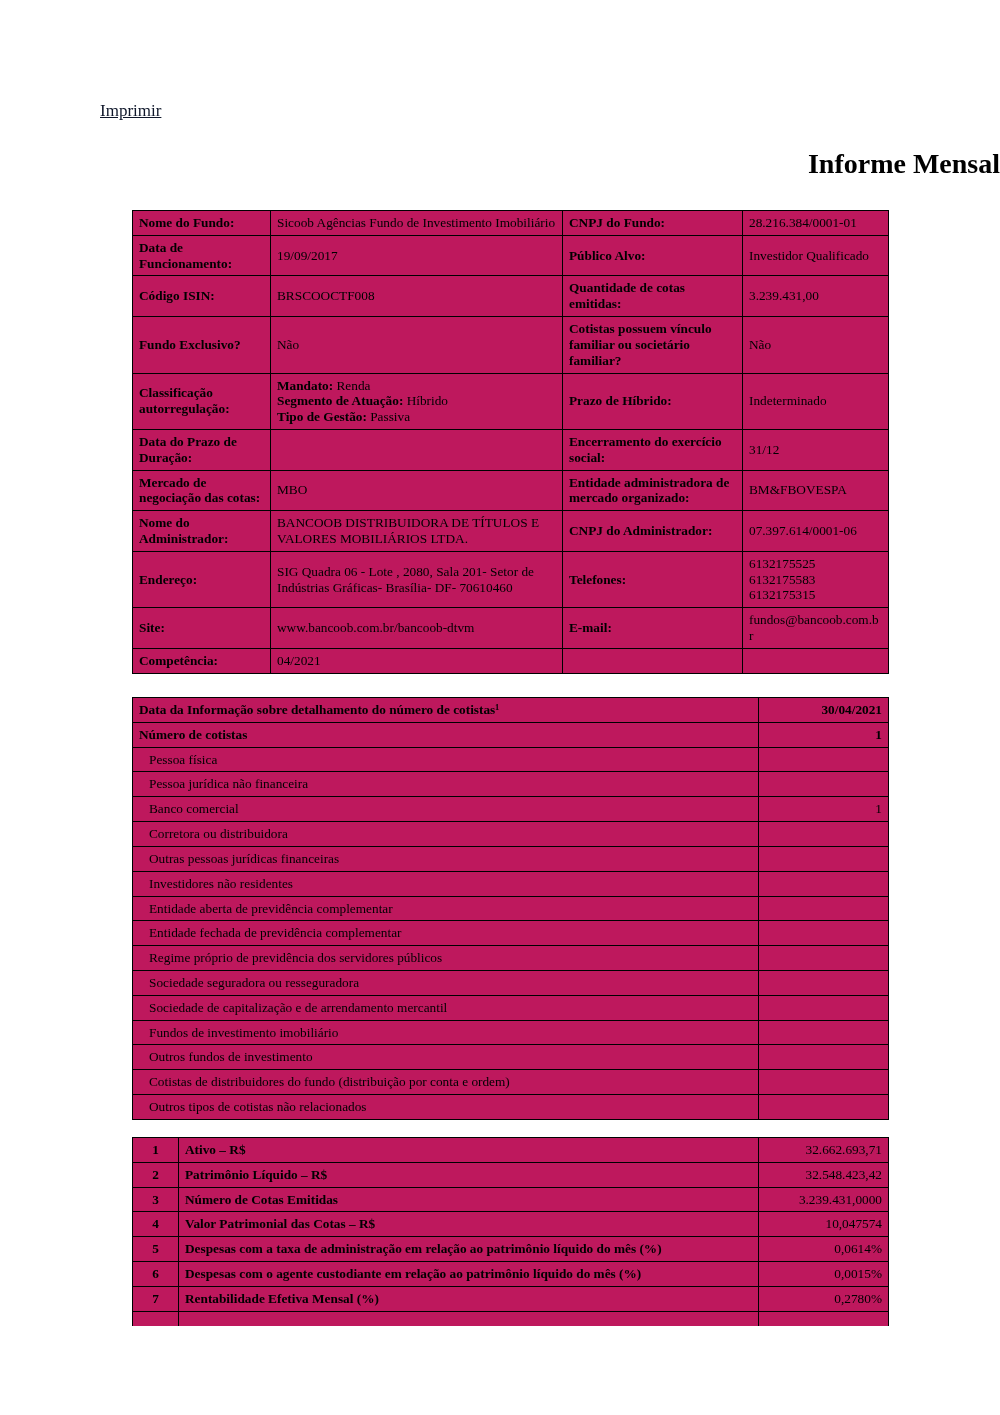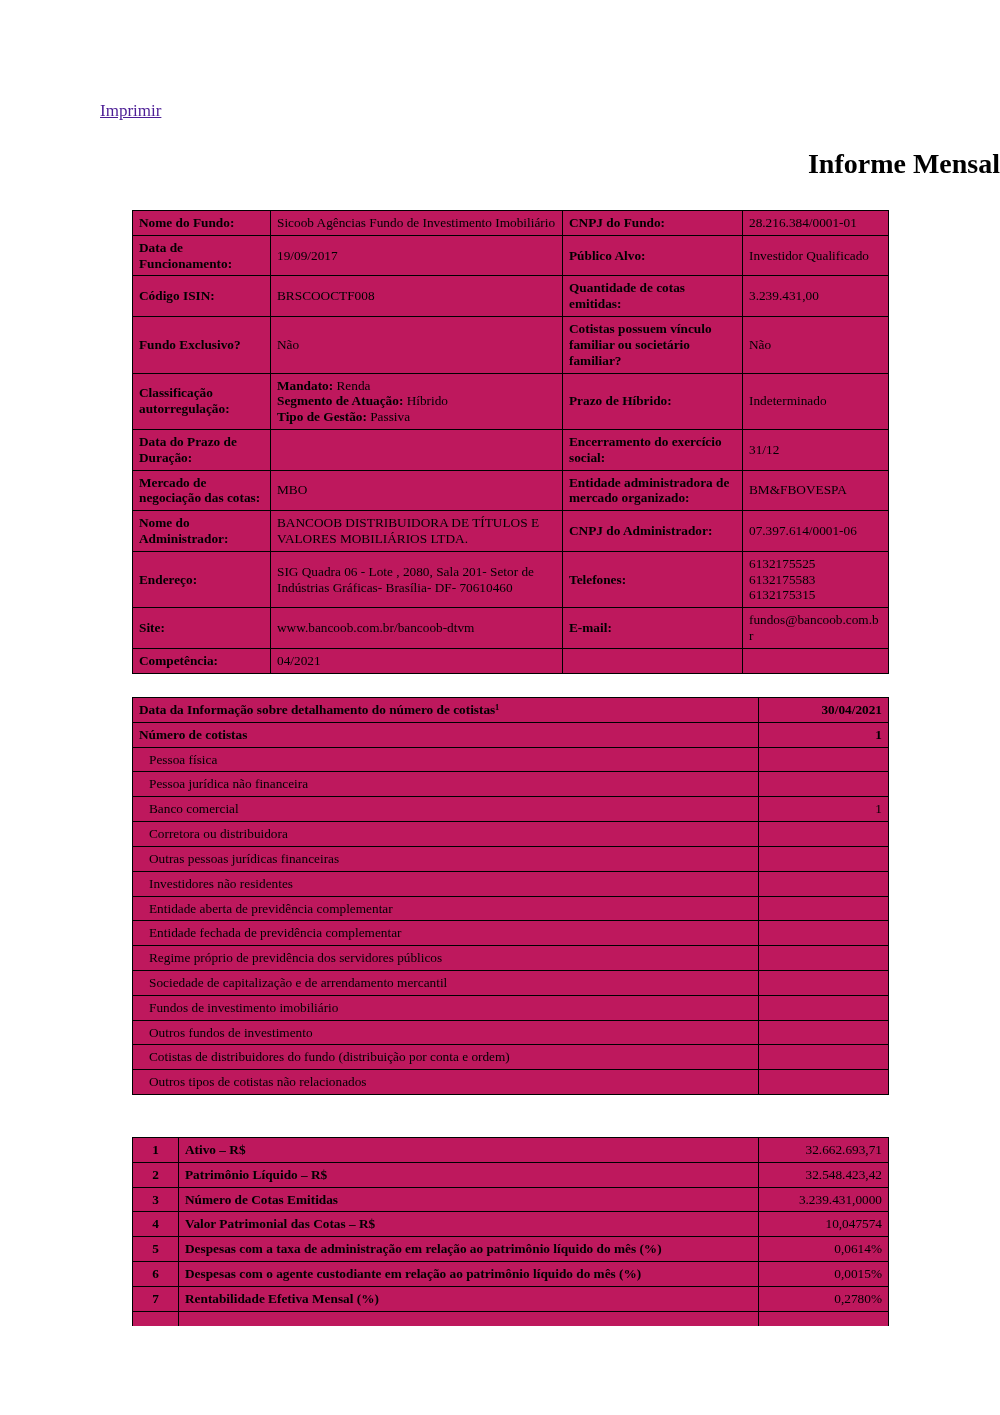--- a/index.html
+++ b/index.html
@@ -9,21 +9,21 @@
     background: #ffffff;
     font-family: "Liberation Serif", serif;
     color: #000000;
     position: relative;
     overflow: hidden;
   }
   .page { position: absolute; inset: 0; }
 
   .print-link {
     position: absolute; left: 100px; top: 101px;
-    font-size: 17px; color: #4c1d95; text-decoration: underline;
+    font-size: 17px; color: #0f172a; text-decoration: underline;
     cursor: pointer;
   }
 
   .title {
     position: absolute; top: 148px; left: 0; width: 100%;
     text-align: right; font-size: 28px; font-weight: bold;
   }
 
   table.tbl {
     position: absolute; left: 132px; width: 756px;
@@ -191,20 +191,24 @@
         </tr>
         <tr>
           <td class="indent">Entidade fechada de previdência complementar</td>
           <td class="cnum"></td>
         </tr>
         <tr>
           <td class="indent">Regime próprio de previdência dos servidores públicos</td>
           <td class="cnum"></td>
         </tr>
         <tr>
+          <td class="indent">Sociedade seguradora ou resseguradora</td>
+          <td class="cnum"></td>
+        </tr>
+        <tr>
           <td class="indent">Sociedade de capitalização e de arrendamento mercantil</td>
           <td class="cnum"></td>
         </tr>
         <tr>
           <td class="indent">Fundos de investimento imobiliário</td>
           <td class="cnum"></td>
         </tr>
         <tr>
           <td class="indent">Outros fundos de investimento</td>
           <td class="cnum"></td>

